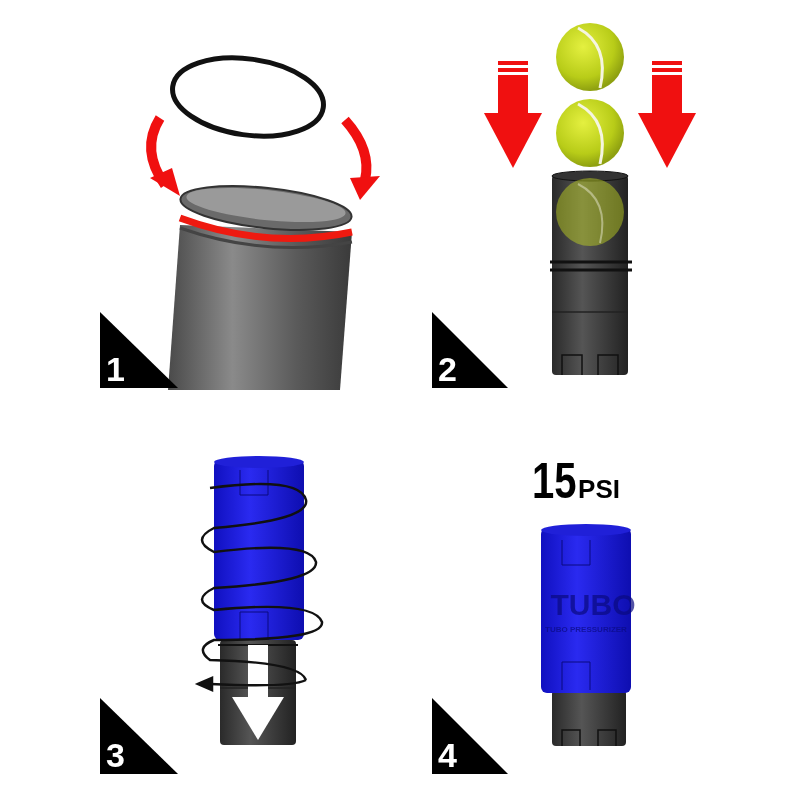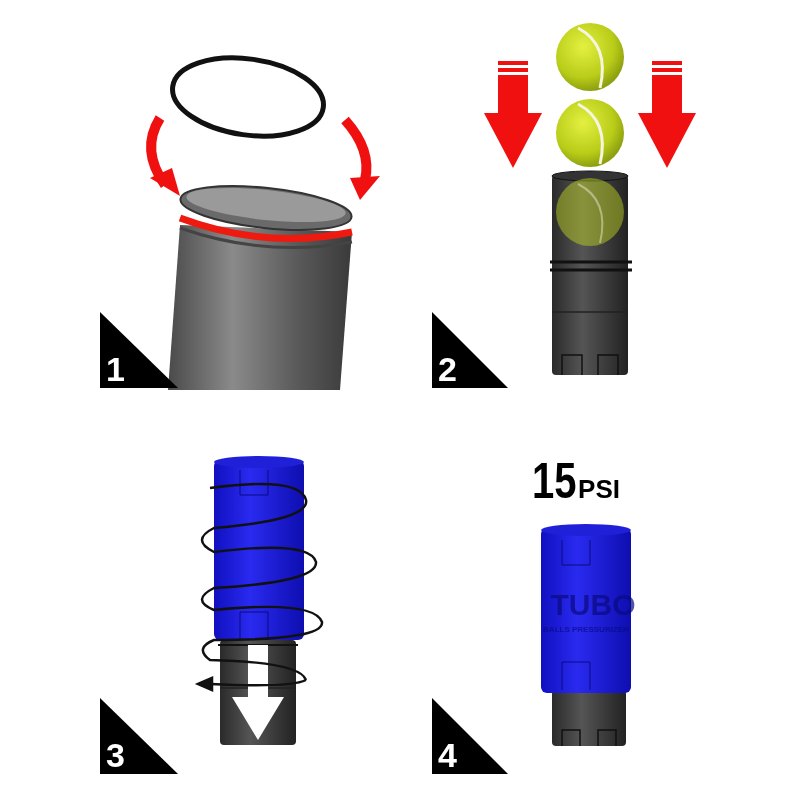--- a/index.html
+++ b/index.html
@@ -124,18 +124,18 @@
     <polygon points="432,698 432,774 508,774" fill="#000"></polygon>
   </g>
 </svg>
 
 <div class="step-num" style="left:106px;top:352px;">1</div>
 <div class="step-num" style="left:438px;top:352px;">2</div>
 <div class="step-num" style="left:106px;top:738px;">3</div>
 <div class="step-num" style="left:438px;top:738px;">4</div>
 
 <div style="position:absolute;left:541px;top:590px;width:104px;text-align:center;color:#0a0a80;font-weight:bold;font-size:30px;line-height:1;opacity:0.7;overflow:hidden;">TUBO</div>
-<div style="position:absolute;left:541px;top:626px;width:90px;text-align:center;color:#0a0a80;font-weight:bold;font-size:8px;line-height:1;opacity:0.7;white-space:nowrap;overflow:hidden;">BALLS PRESSURIZER</div>
+<div style="position:absolute;left:541px;top:626px;width:90px;text-align:center;color:#0a0a80;font-weight:bold;font-size:8px;line-height:1;opacity:0.7;white-space:nowrap;overflow:hidden;">TUBO PRESSURIZER</div>
 
 <div class="psi">
   <span class="big">15</span>
   <span class="small">PSI</span>
 </div>
 
 </body></html>

